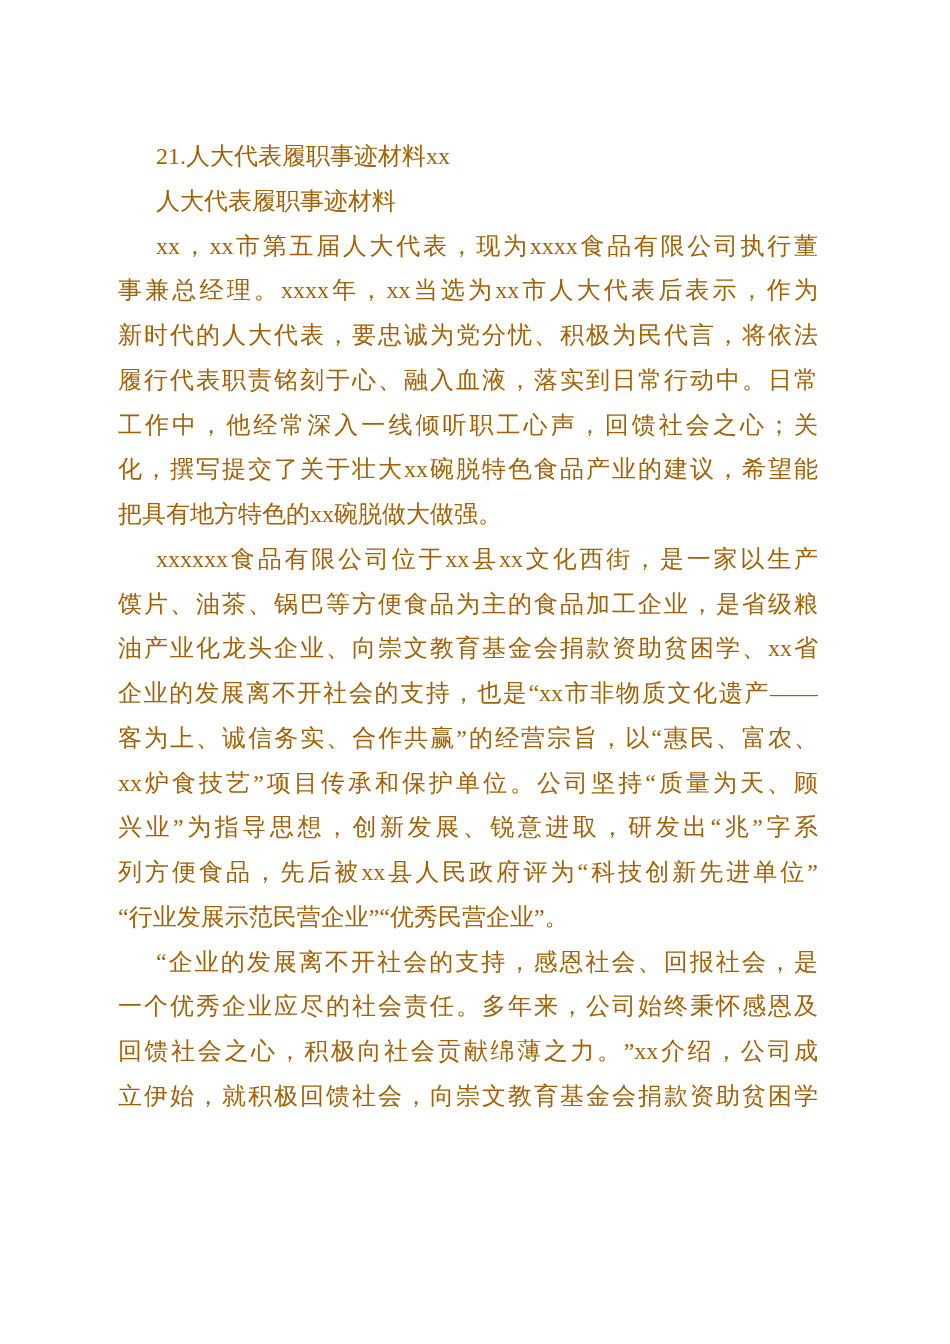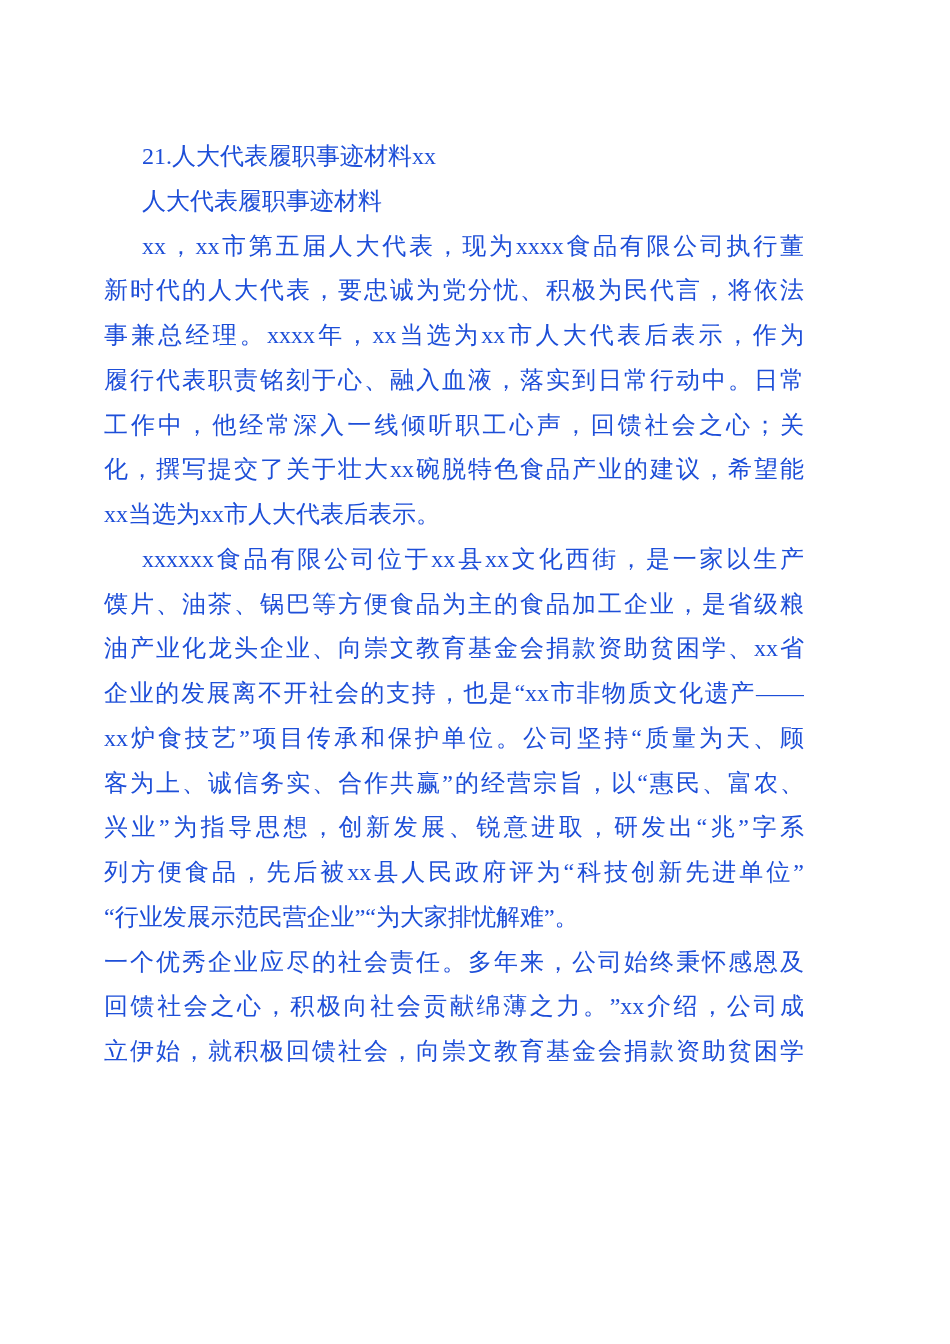--- a/index.html
+++ b/index.html
@@ -16,24 +16,24 @@
   }
   .page {
     position: absolute;
     left: 0; top: 0;
     width: 950px;
     height: 1344px;
     background: #ffffff;
   }
   .text-block {
     position: absolute;
-    left: 104px;
+    left: 118px;
     top: 134px;
     width: 700px;
-    color: #1d4ed8;
+    color: #a16207;
   }
   .line {
     box-sizing: border-box;
     width: 100%;
     height: 44.75px;
     line-height: 44.75px;
     font-size: 24px;
     white-space: nowrap;
     text-align: left;
     font-weight: 400;
@@ -50,32 +50,33 @@
   }
 </style>
 </head>
 <body>
 
 <div class="page">
   <div class="text-block">
       <div class="line indent">21.人大代表履职事迹材料xx</div>
       <div class="line indent">人大代表履职事迹材料</div>
       <div class="line indent justify">xx，xx市第五届人大代表，现为xxxx食品有限公司执行董</div>
+      <div class="line justify">事兼总经理。xxxx年，xx当选为xx市人大代表后表示，作为</div>
       <div class="line justify">新时代的人大代表，要忠诚为党分忧、积极为民代言，将依法</div>
-      <div class="line justify">事兼总经理。xxxx年，xx当选为xx市人大代表后表示，作为</div>
       <div class="line justify">履行代表职责铭刻于心、融入血液，落实到日常行动中。日常</div>
       <div class="line justify">工作中，他经常深入一线倾听职工心声，回馈社会之心；关</div>
       <div class="line justify">化，撰写提交了关于壮大xx碗脱特色食品产业的建议，希望能</div>
-      <div class="line">xx当选为xx市人大代表后表示。</div>
+      <div class="line">把具有地方特色的xx碗脱做大做强。</div>
       <div class="line indent justify">xxxxxx食品有限公司位于xx县xx文化西街，是一家以生产</div>
       <div class="line justify">馍片、油茶、锅巴等方便食品为主的食品加工企业，是省级粮</div>
       <div class="line justify">油产业化龙头企业、向崇文教育基金会捐款资助贫困学、xx省</div>
       <div class="line justify">企业的发展离不开社会的支持，也是“xx市非物质文化遗产——</div>
+      <div class="line justify">客为上、诚信务实、合作共赢”的经营宗旨，以“惠民、富农、</div>
       <div class="line justify">xx炉食技艺”项目传承和保护单位。公司坚持“质量为天、顾</div>
-      <div class="line justify">客为上、诚信务实、合作共赢”的经营宗旨，以“惠民、富农、</div>
       <div class="line justify">兴业”为指导思想，创新发展、锐意进取，研发出“兆”字系</div>
       <div class="line justify">列方便食品，先后被xx县人民政府评为“科技创新先进单位”</div>
-      <div class="line">“行业发展示范民营企业”“为大家排忧解难”。</div>
+      <div class="line">“行业发展示范民营企业”“优秀民营企业”。</div>
+      <div class="line indent justify">“企业的发展离不开社会的支持，感恩社会、回报社会，是</div>
       <div class="line justify">一个优秀企业应尽的社会责任。多年来，公司始终秉怀感恩及</div>
       <div class="line justify">回馈社会之心，积极向社会贡献绵薄之力。”xx介绍，公司成</div>
       <div class="line justify">立伊始，就积极回馈社会，向崇文教育基金会捐款资助贫困学</div>
     </div>
 </div>
 
 </body></html>

